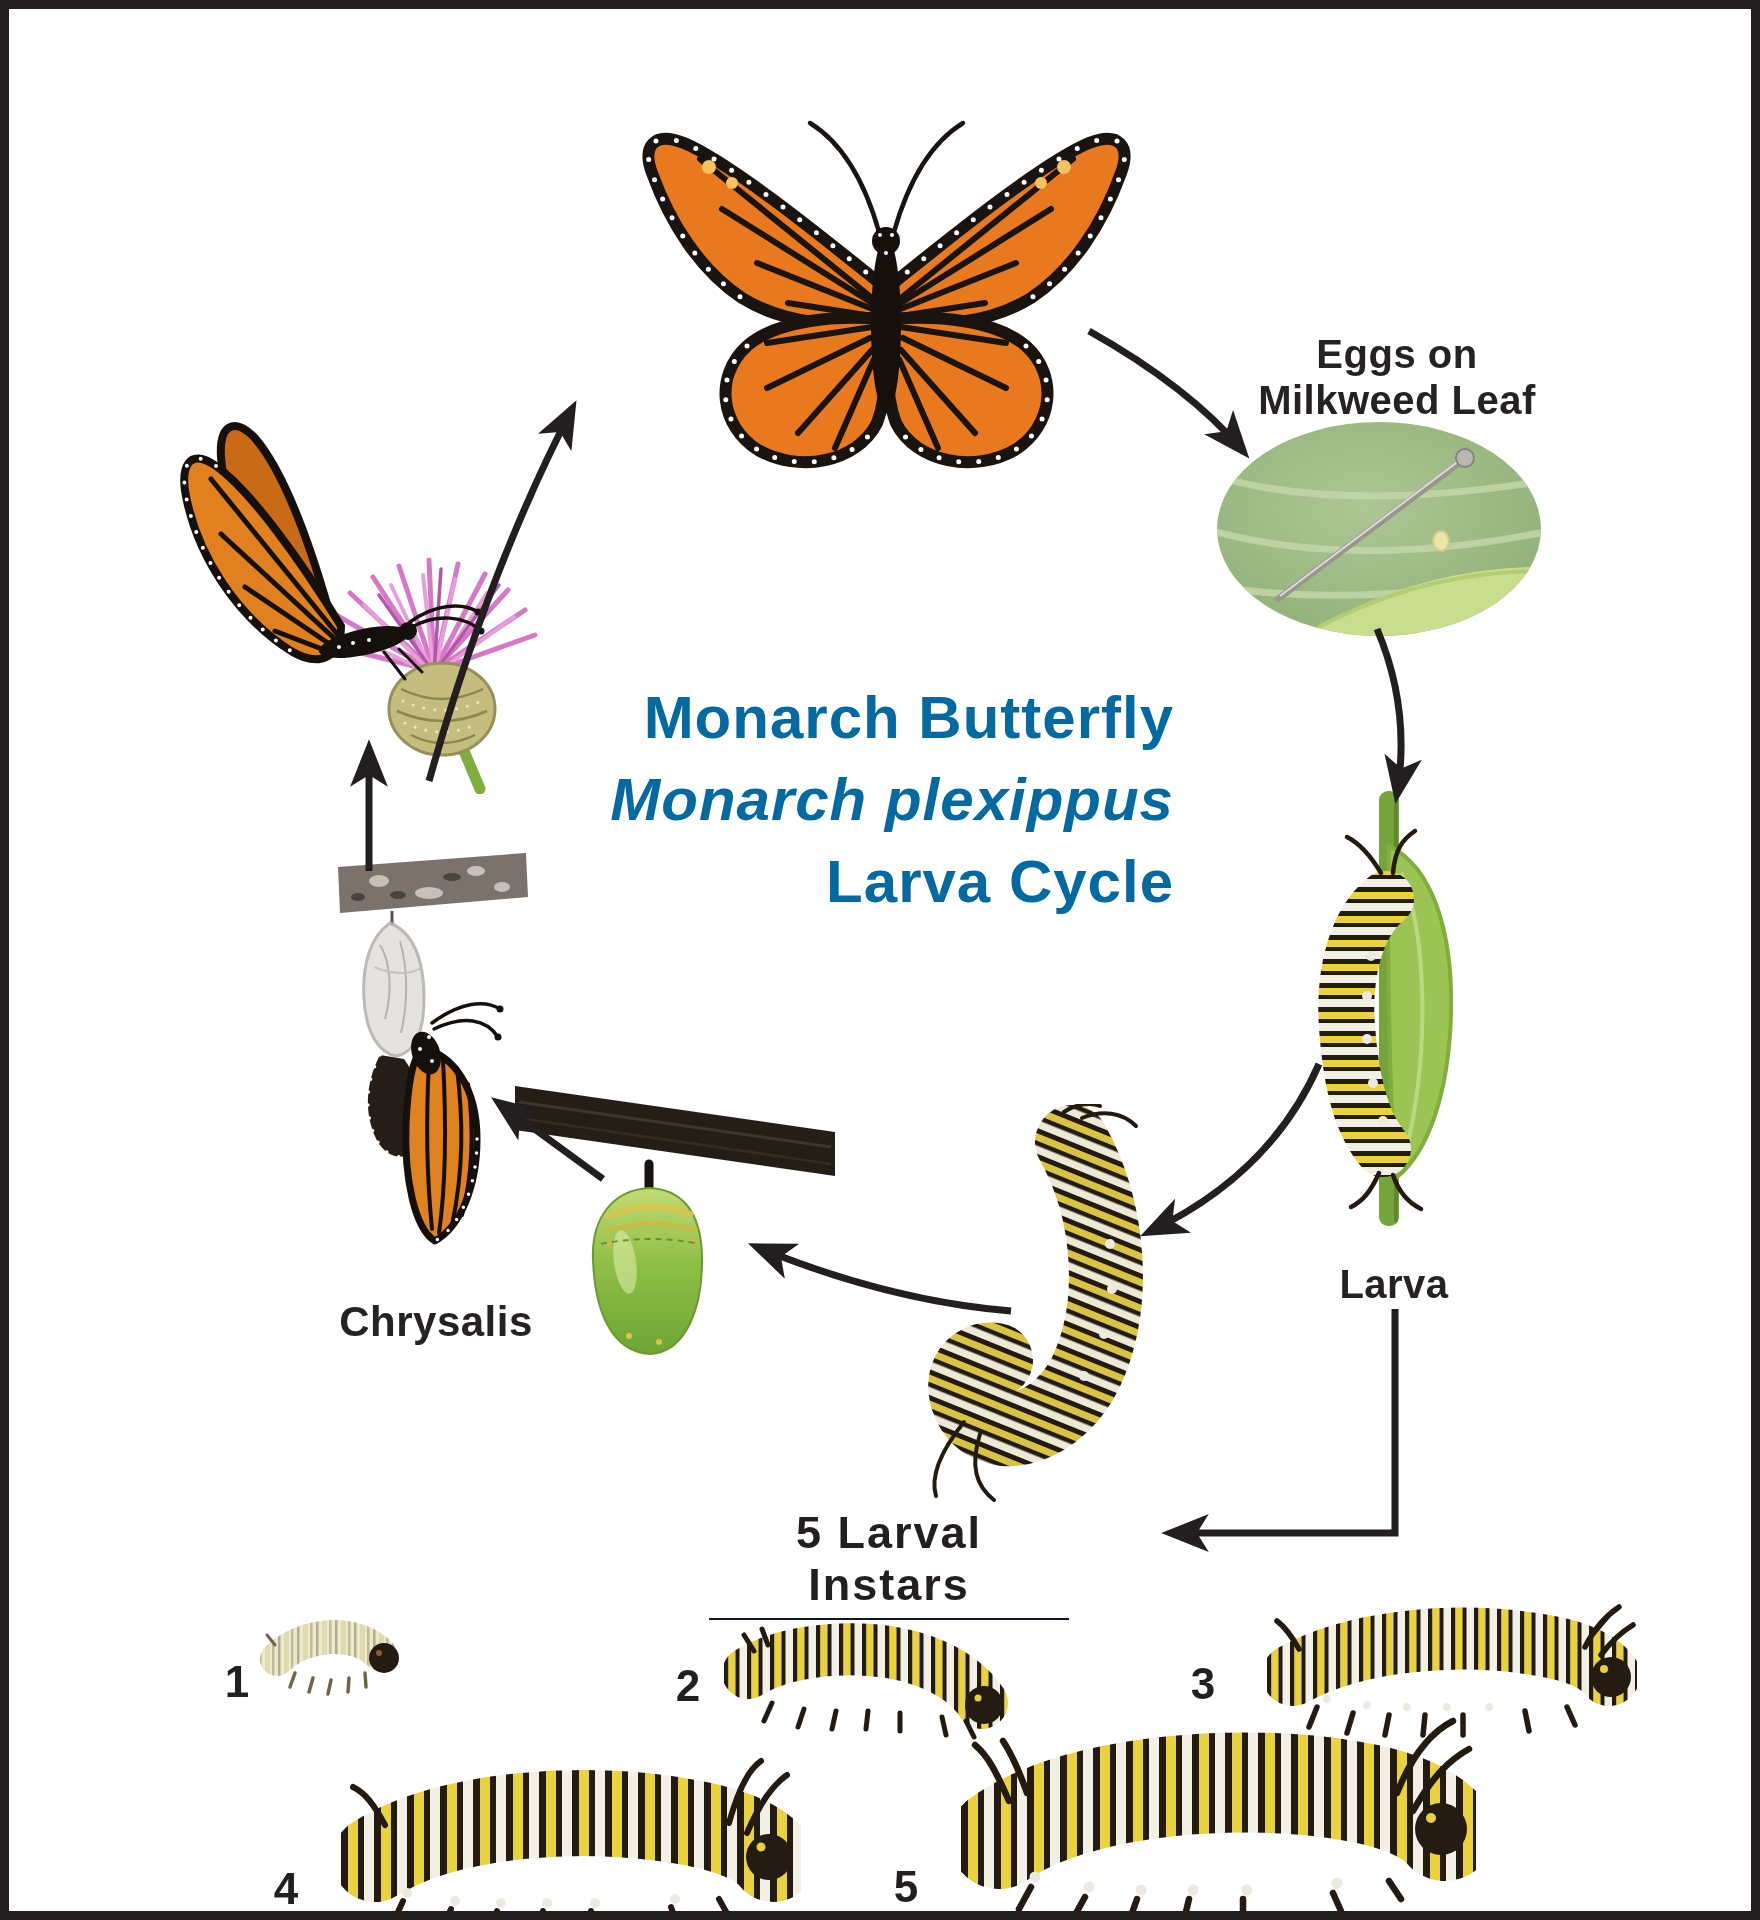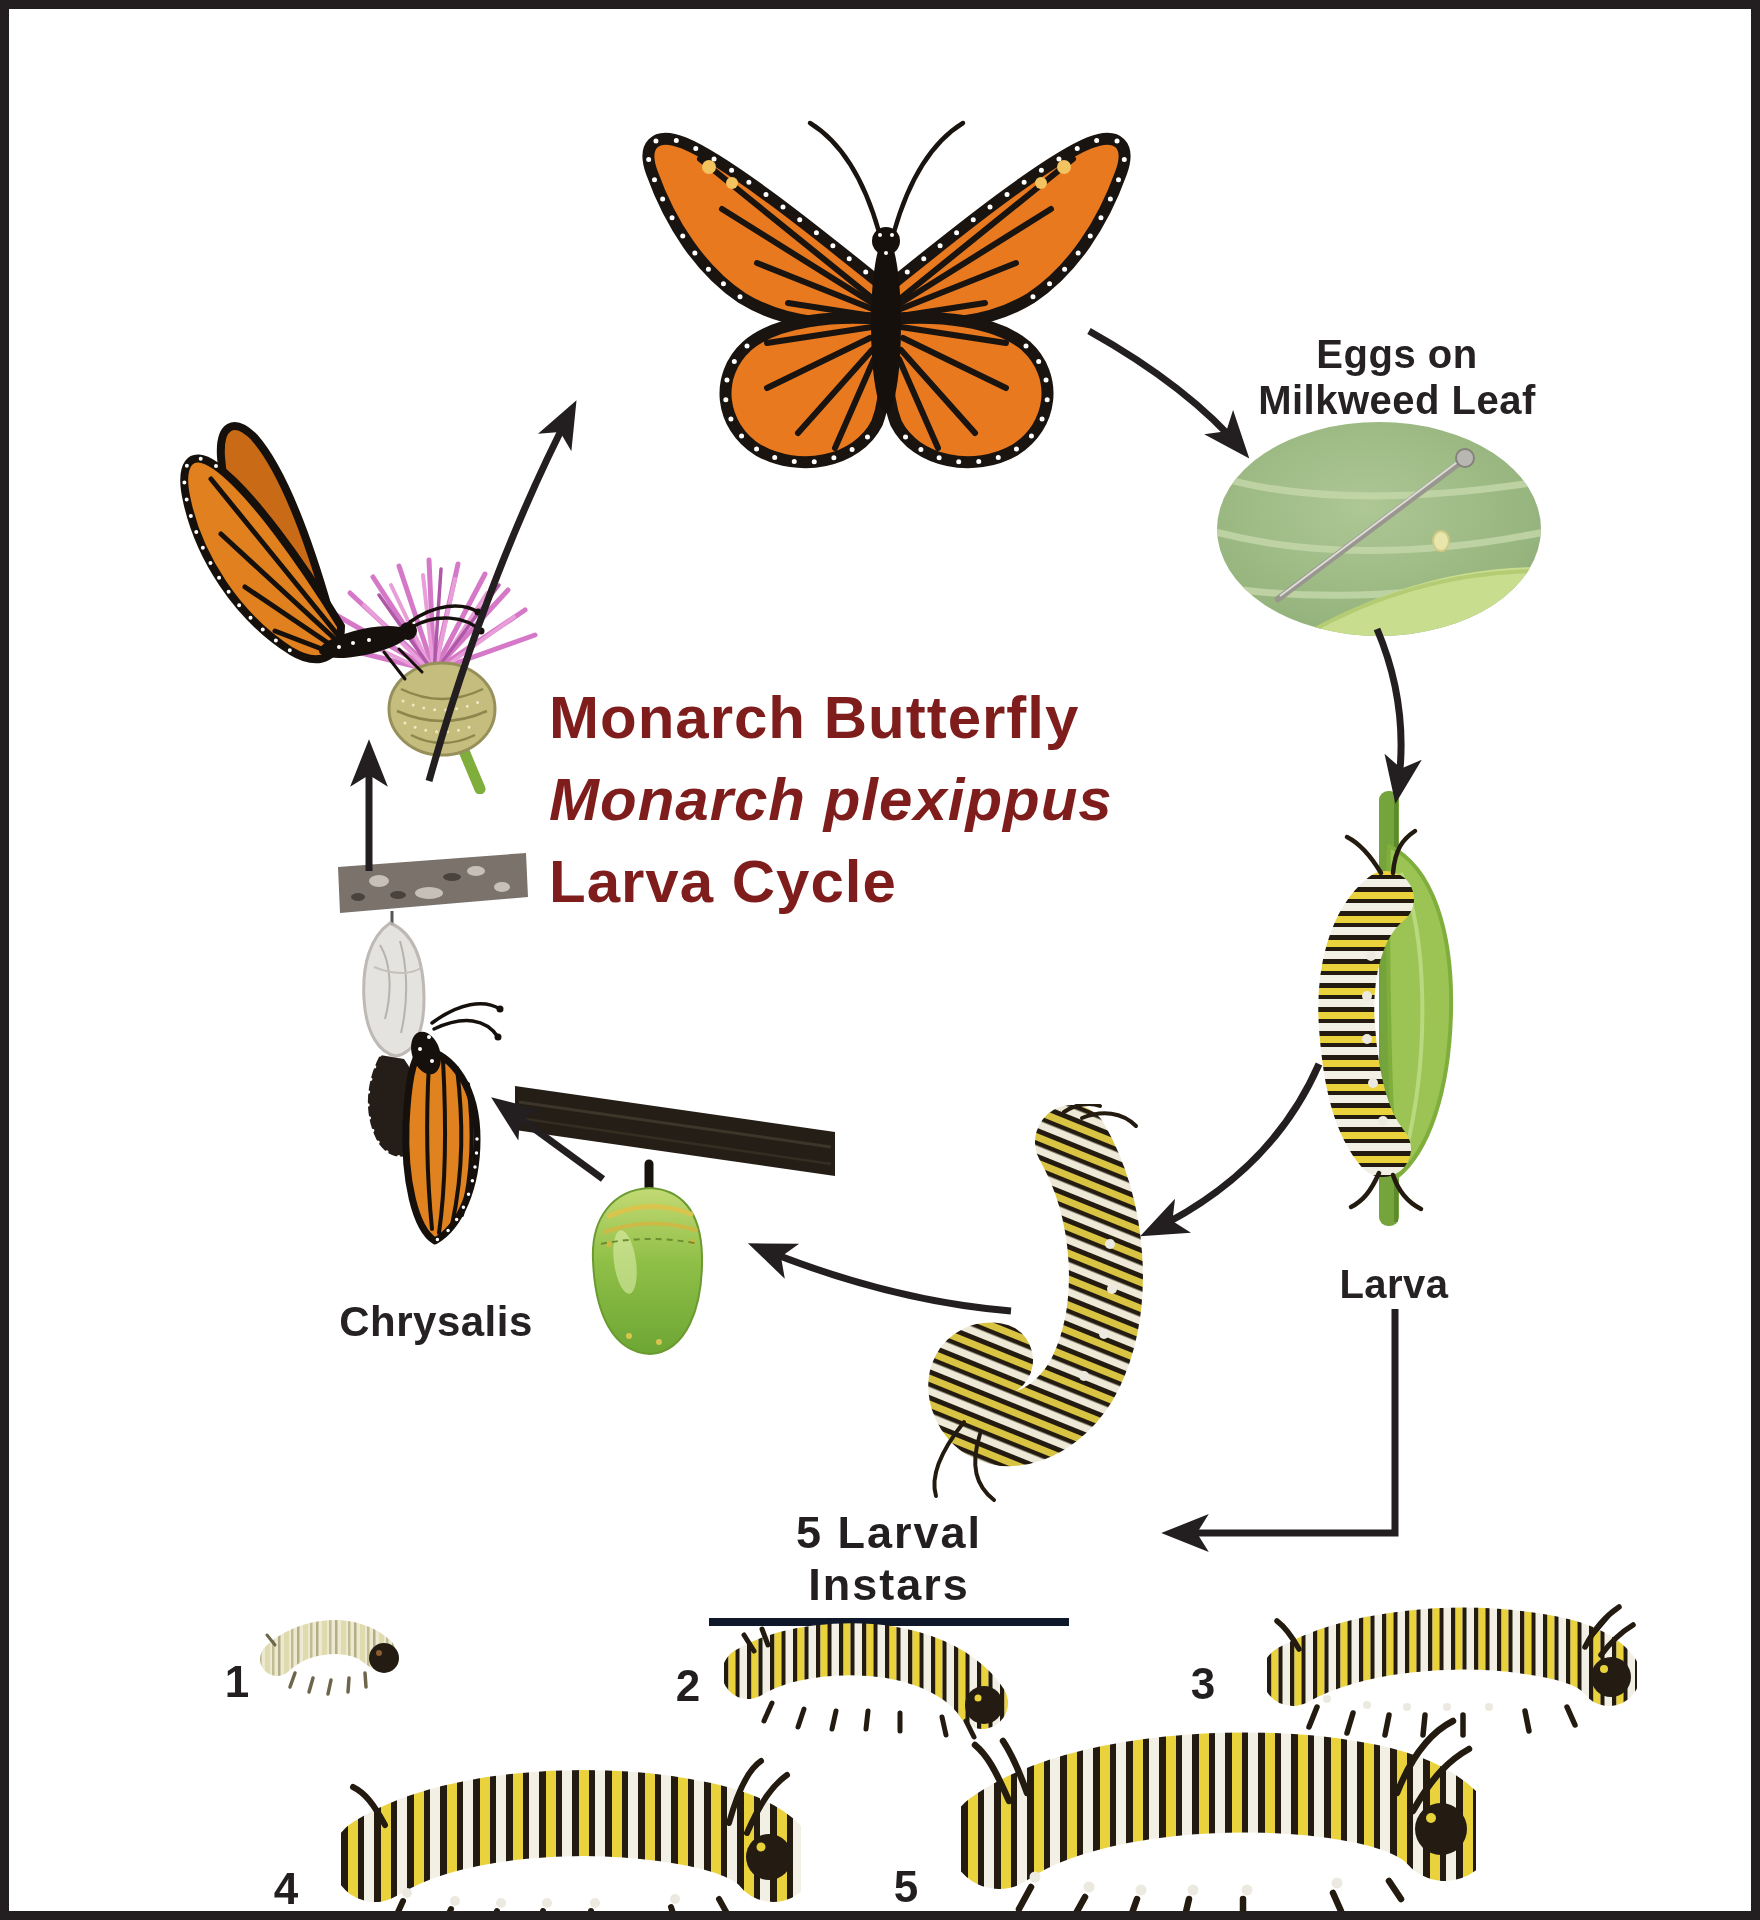--- a/index.html
+++ b/index.html
@@ -16,37 +16,37 @@
   .abs{position:absolute;}
   .label{
     font-weight:bold;
     font-size:40px;
     line-height:46px;
     text-align:center;
     color:#262223;
     letter-spacing:0.5px;
   }
   .title{
-    text-align:left;
+    text-align:right;
     font-weight:bold;
     font-size:60px;
     line-height:82px;
     letter-spacing:1px;
-    color:#7f1d1d;
+    color:#0369a1;
   }
   .title .sci{font-style:italic;}
   .instars-heading{
     font-weight:bold;
     font-size:45px;
     letter-spacing:2px;
     text-align:center;
   }
   .instars-heading span{
     display:inline-block;
-    border-bottom:8px solid #0f172a;
+    border-bottom:2px solid #0f172a;
     padding-bottom:7px;
   }
   .num{
     font-weight:bold;
     font-size:44px;
     text-align:center;
     width:60px;
   }
   svg{display:block;}
   .photo{pointer-events:none;}

